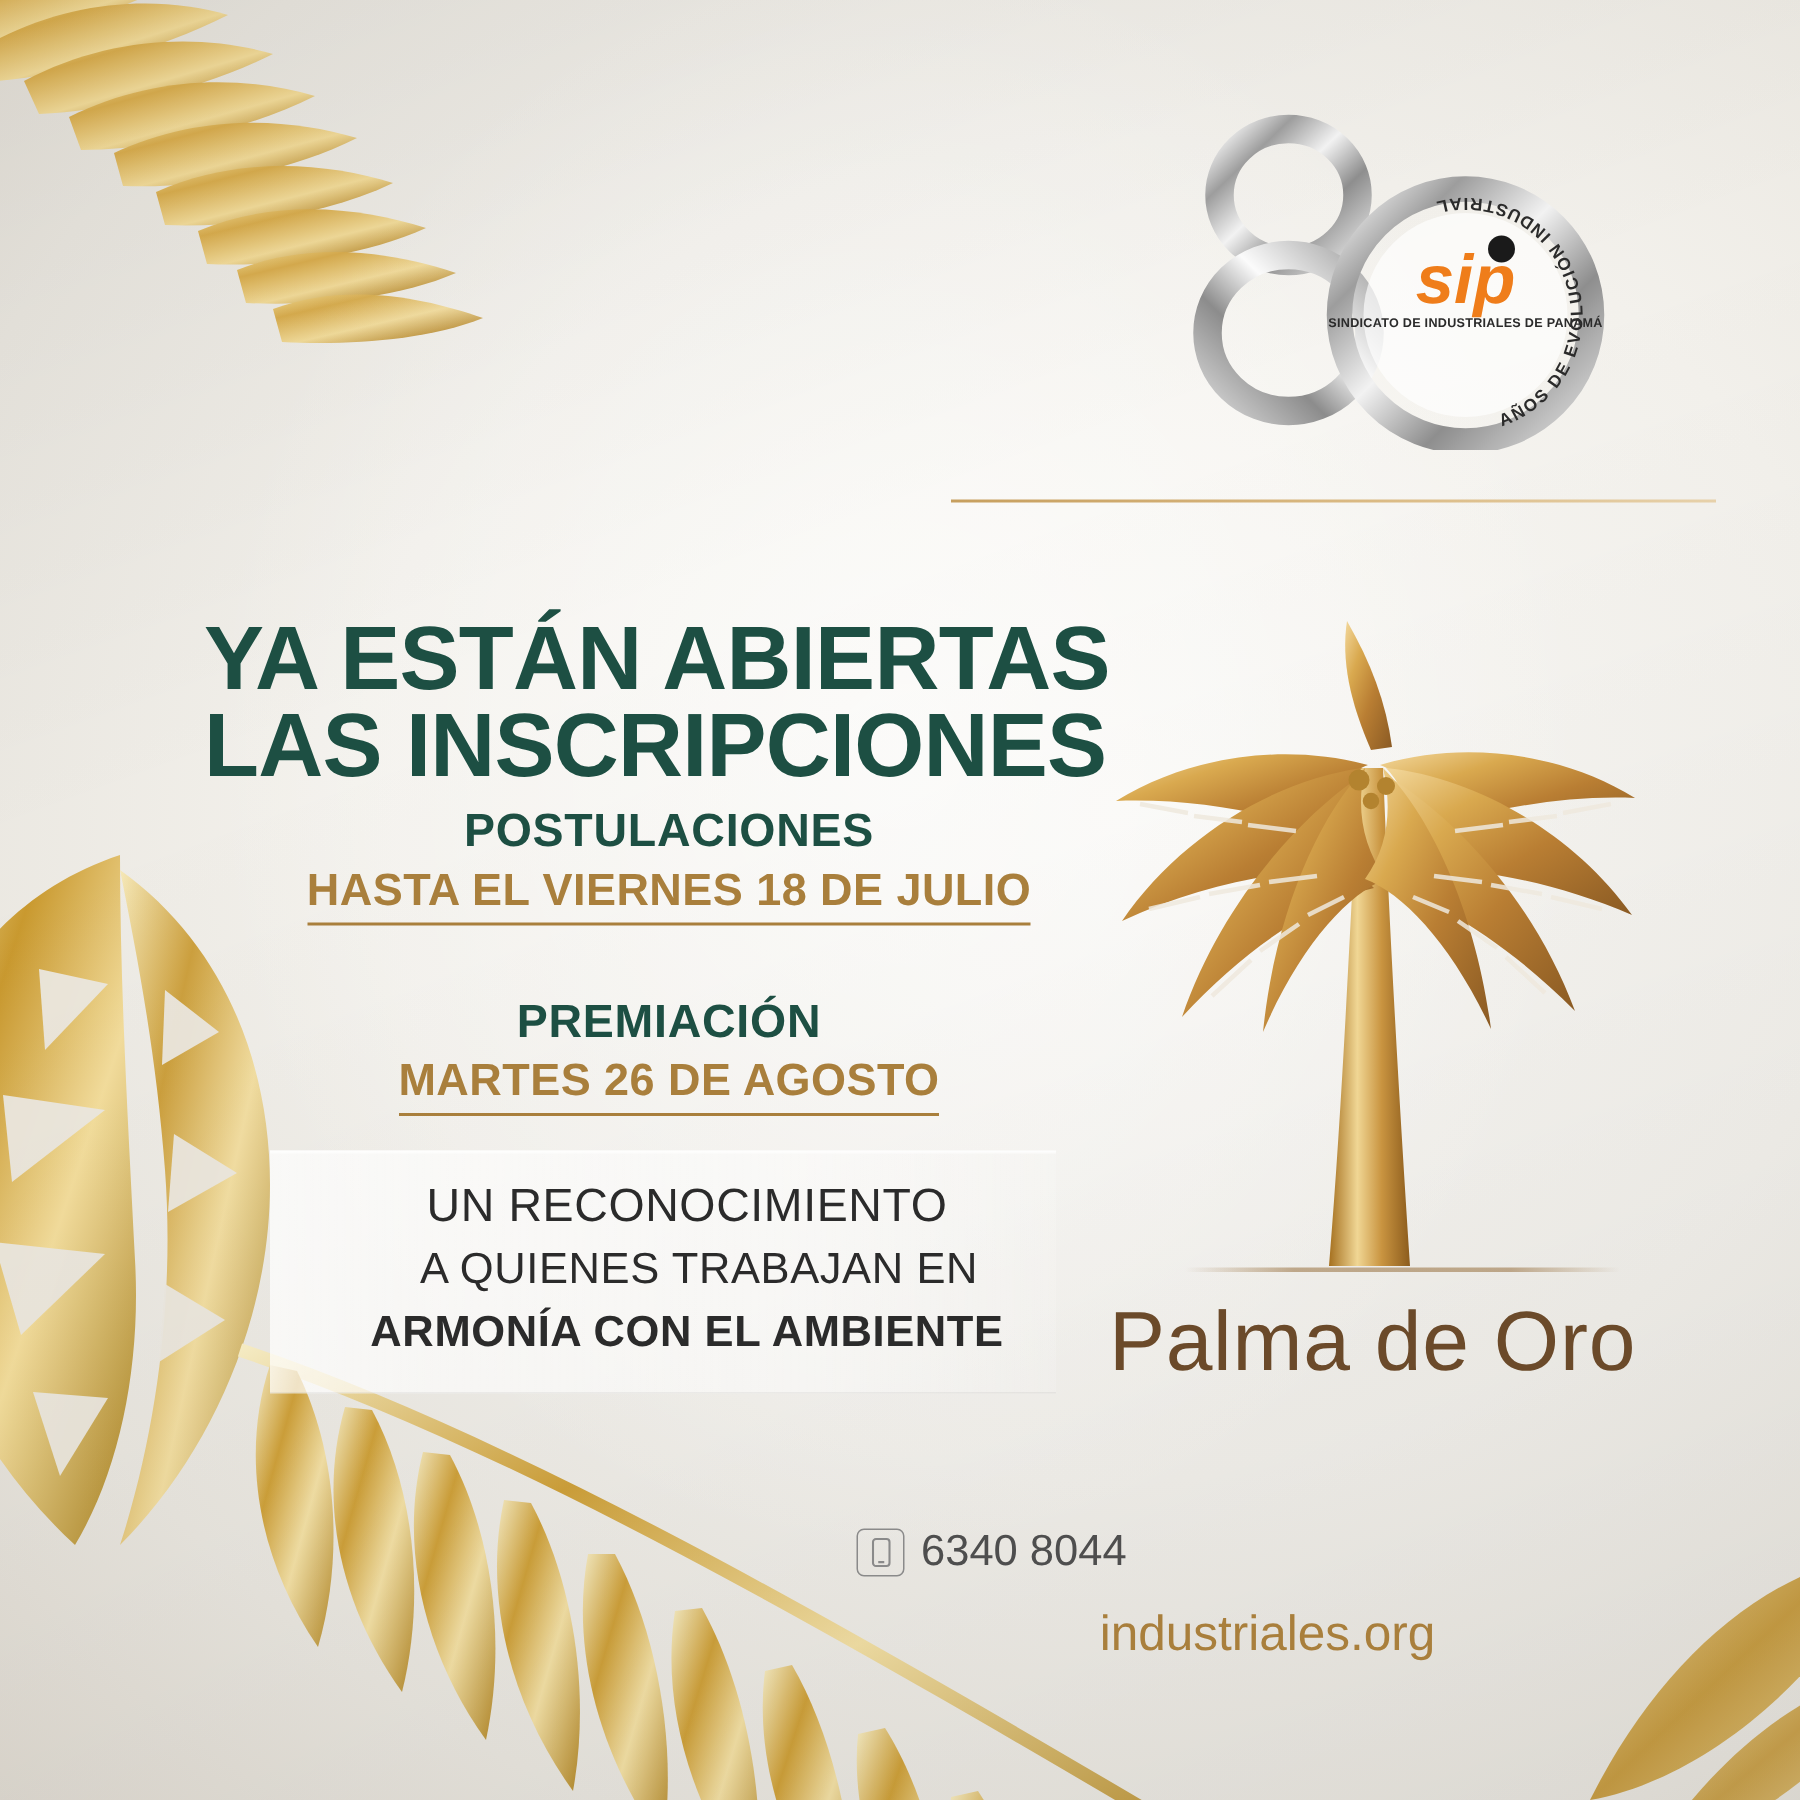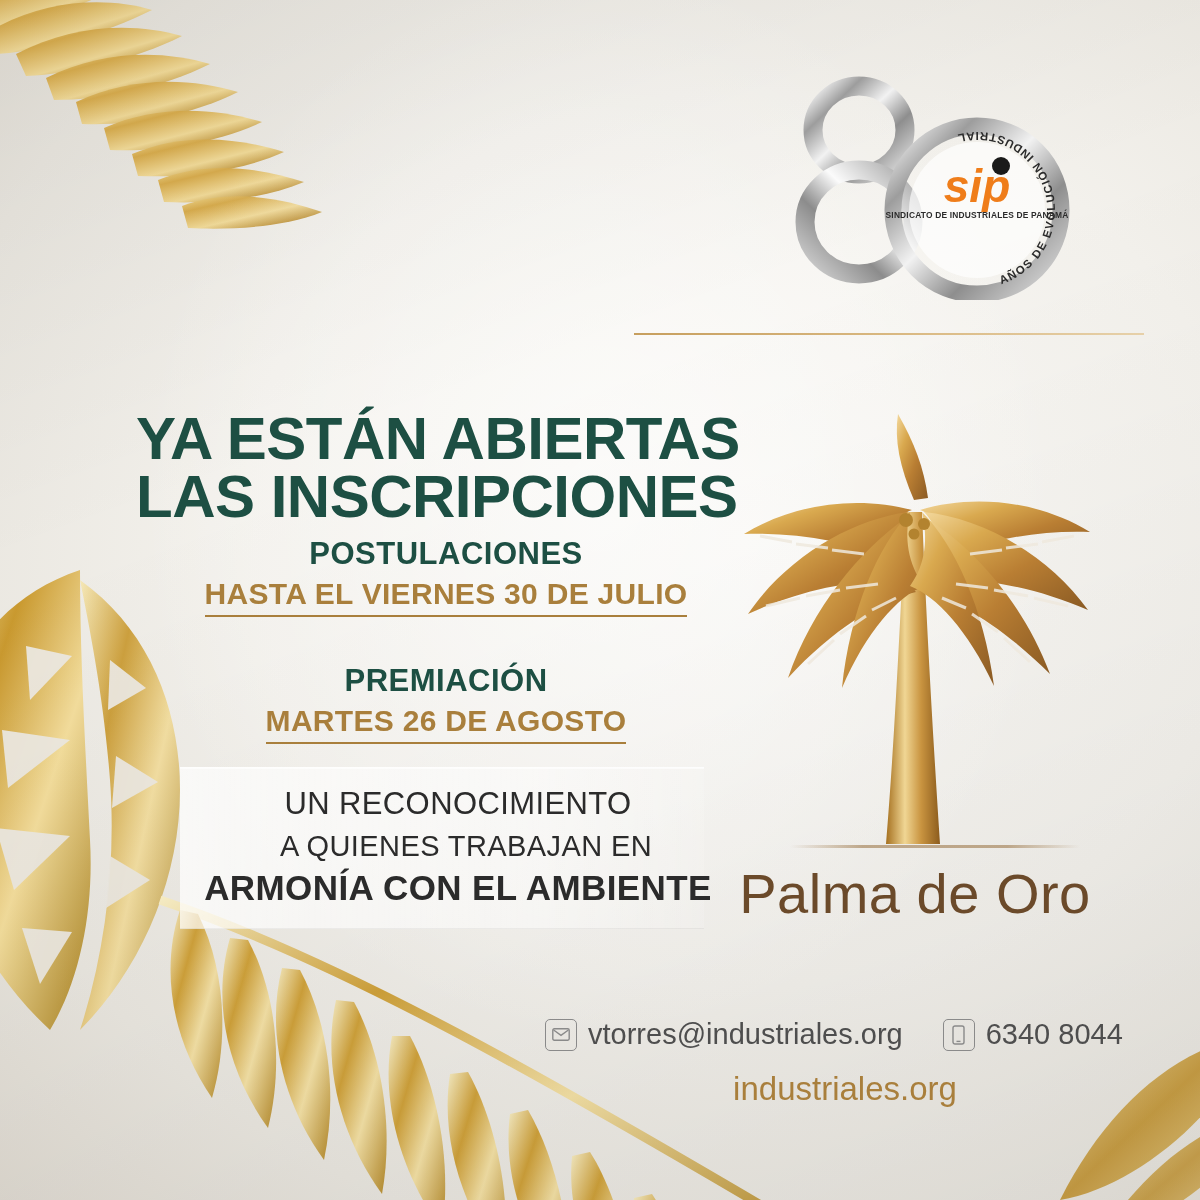--- a/index.html
+++ b/index.html
@@ -118,21 +118,21 @@
   #tagline {
     position: absolute;
     top: 783px;
     left: 196px;
     width: 524px;
     text-align: center;
     color: #2b2b2b;
   }
   #tagline .t1 { font-size: 31px; line-height: 42px; letter-spacing: .4px; }
   #tagline .t2 { font-size: 29px; line-height: 42px; letter-spacing: .4px; padding-left: 16px; }
-  #tagline .t3 { font-size: 35px; line-height: 42px; font-weight: bold; letter-spacing: .4px; }
+  #tagline .t3 { font-size: 29px; line-height: 42px; font-weight: bold; letter-spacing: .4px; }
 
   
   #palm-art {
     position: absolute;
     top: 392px;
     left: 700px;
     width: 430px;
     height: 470px;
   }
   #palm-ground {
@@ -353,21 +353,21 @@
   <div id="logo-divider"></div>
 
   <div id="headline">
     <div class="line">YA ESTÁN ABIERTAS</div>
     <div class="line">LAS INSCRIPCIONES</div>
   </div>
 
   <div id="dates">
     <div class="date-group">
       <div class="date-title">POSTULACIONES</div>
-      <div class="date-value">HASTA EL VIERNES 30 DE JULIO</div>
+      <div class="date-value">HASTA EL VIERNES 18 DE JULIO</div>
     </div>
     <div class="date-group" id="premiacion-group">
       <div class="date-title">PREMIACIÓN</div>
       <div class="date-value">MARTES 26 DE AGOSTO</div>
     </div>
   </div>
 
   <div id="tagline-panel"></div>
   <div id="tagline">
     <div class="t1">UN RECONOCIMIENTO</div>
@@ -422,29 +422,20 @@
         <circle cx="206" cy="128" r="7"></circle>
         <circle cx="224" cy="132" r="6"></circle>
         <circle cx="214" cy="142" r="5.5"></circle>
       </g>
     </svg>
   </div>
   <div id="palm-ground"></div>
   <div id="palma-title">Palma de Oro</div>
 
   <div id="contact">
-    <div class="contact-item">
-      <span class="ic">
-        <svg width="18" height="13" viewBox="0 0 18 13">
-          <rect x="0.8" y="0.8" width="16.4" height="11.4" rx="1.4" fill="none" stroke="#8a8a8a" stroke-width="1.4"></rect>
-          <path d="M1.6 2 L9 7.4 L16.4 2" fill="none" stroke="#8a8a8a" stroke-width="1.4"></path>
-        </svg>
-      </span>
-      <span class="label">vtorres@industriales.org</span>
-    </div>
     <div class="contact-item" style="margin-left:26px">
       <span class="ic">
         <svg width="13" height="20" viewBox="0 0 13 20">
           <rect x="1" y="1" width="11" height="18" rx="2" fill="none" stroke="#8a8a8a" stroke-width="1.4"></rect>
           <line x1="4.5" y1="16.4" x2="8.5" y2="16.4" stroke="#8a8a8a" stroke-width="1.4"></line>
         </svg>
       </span>
       <span class="label">6340 8044</span>
     </div>
   </div>

